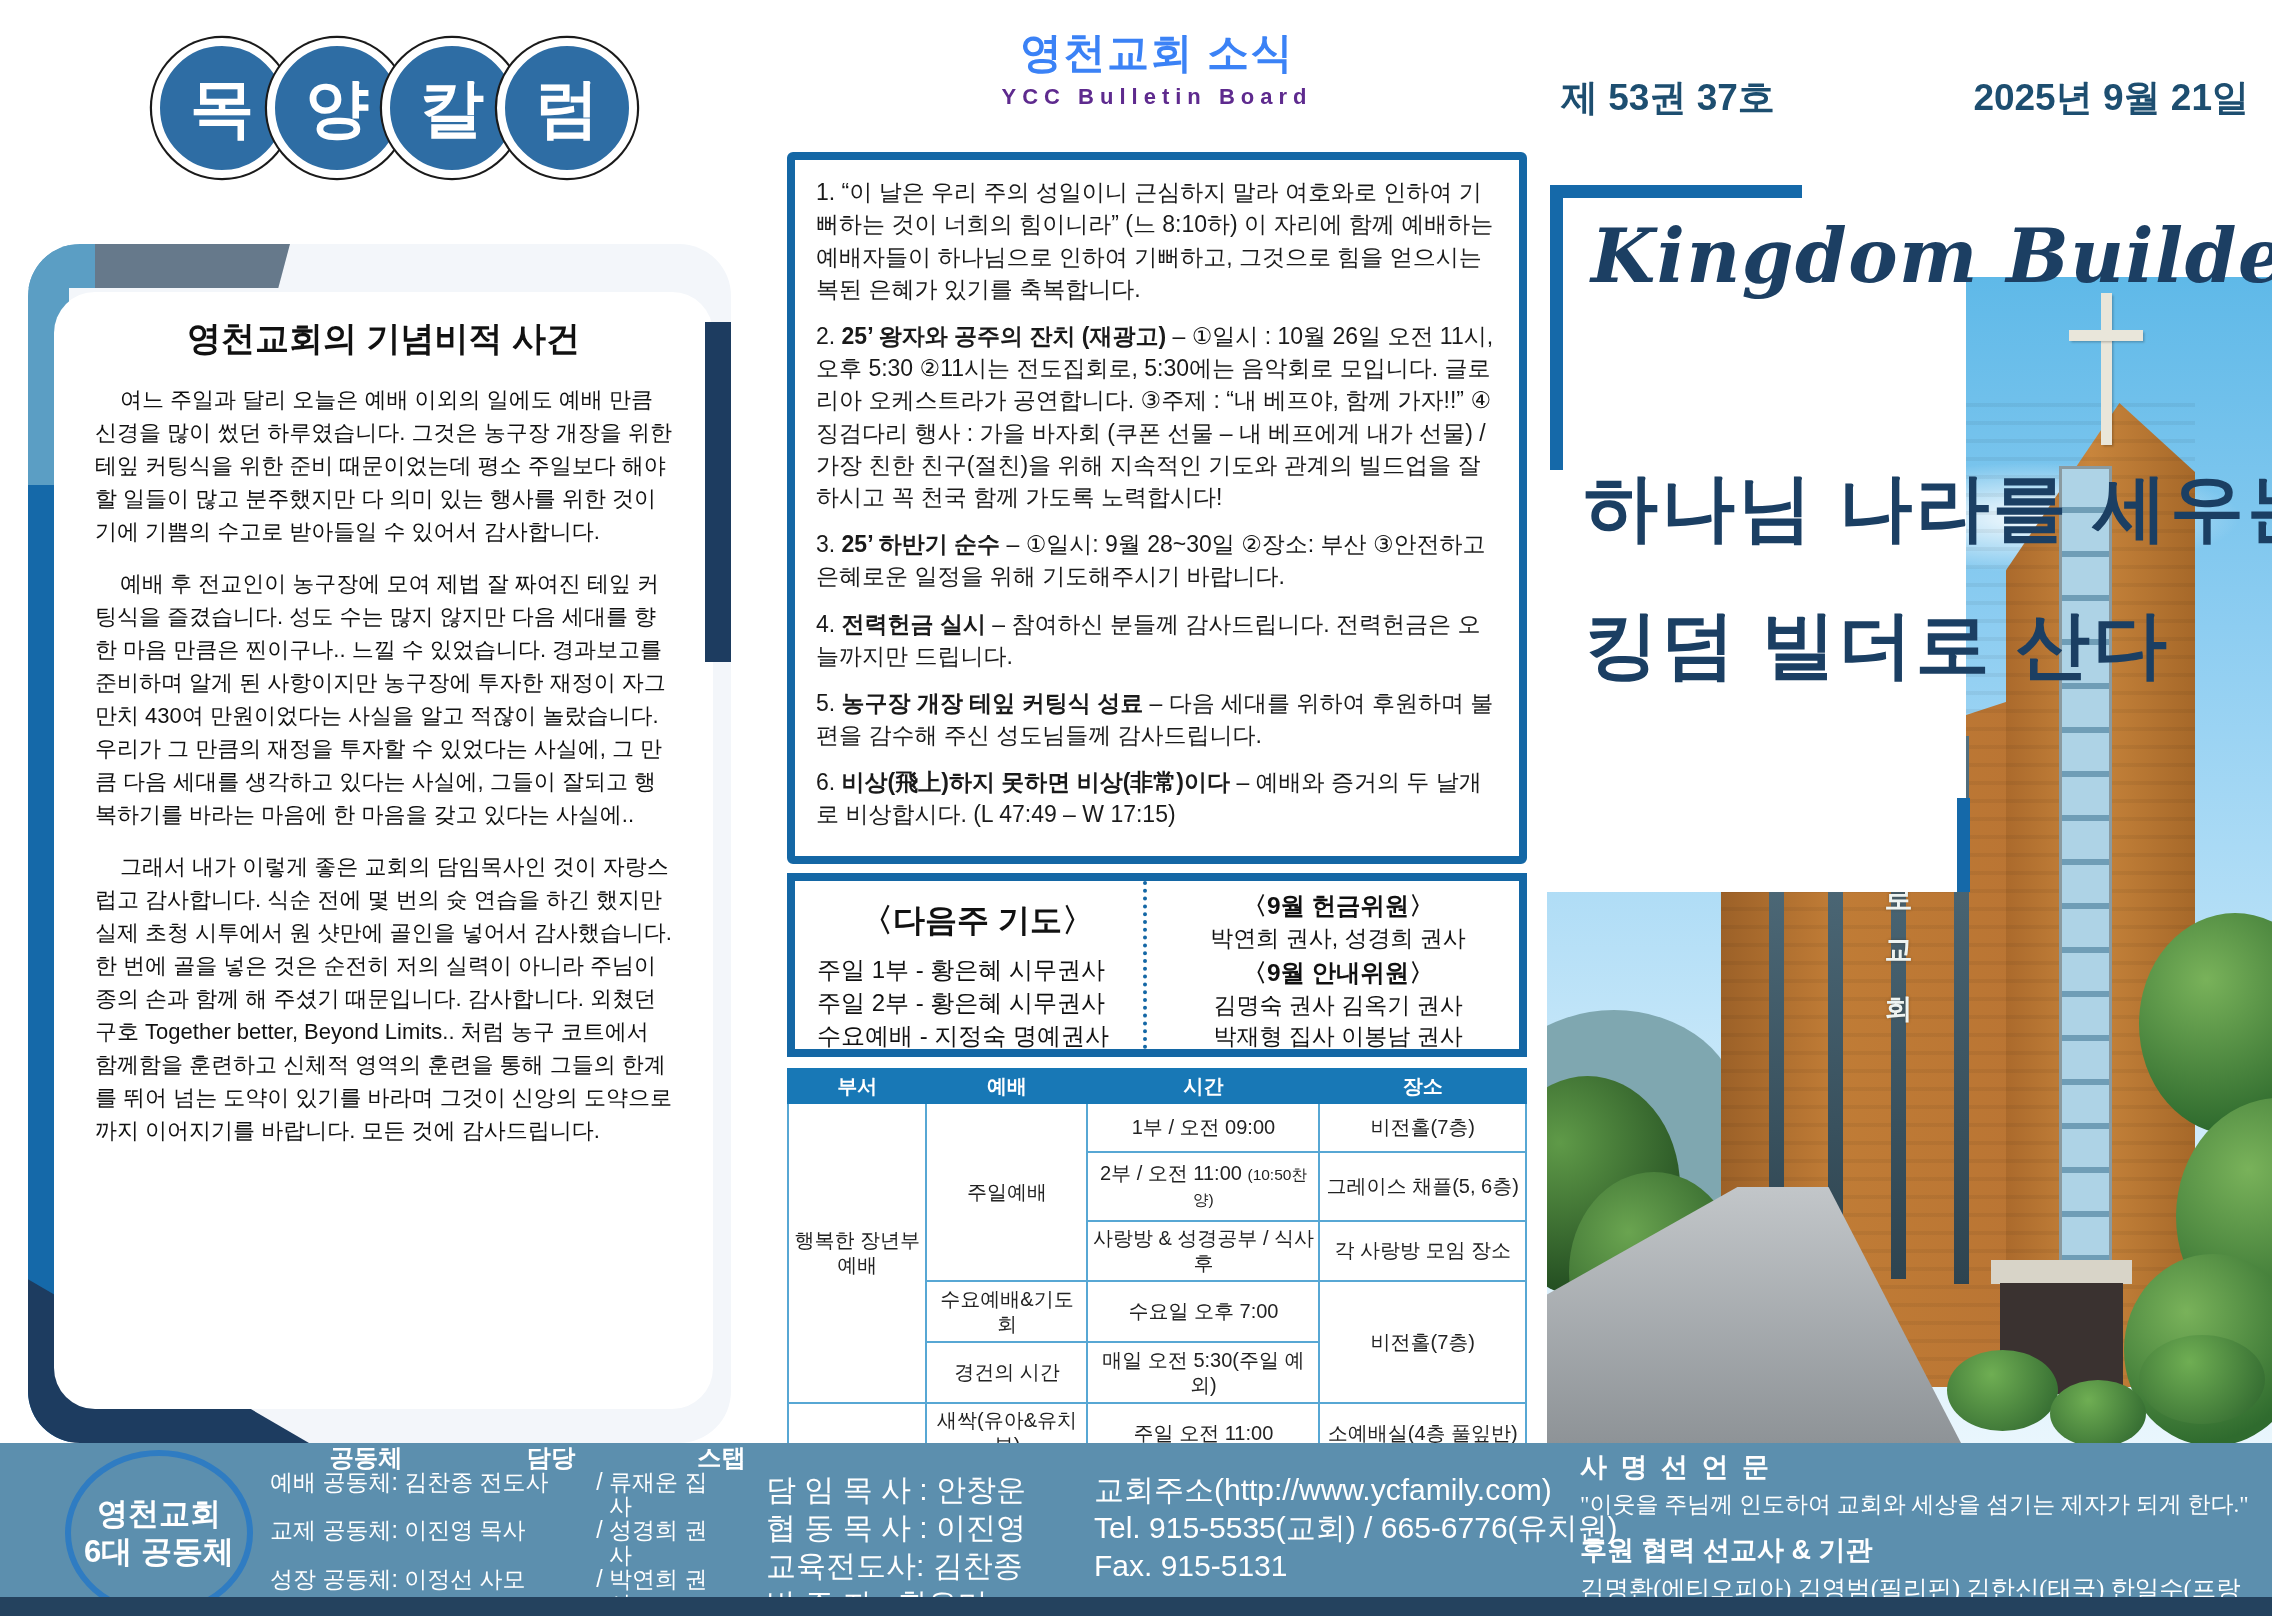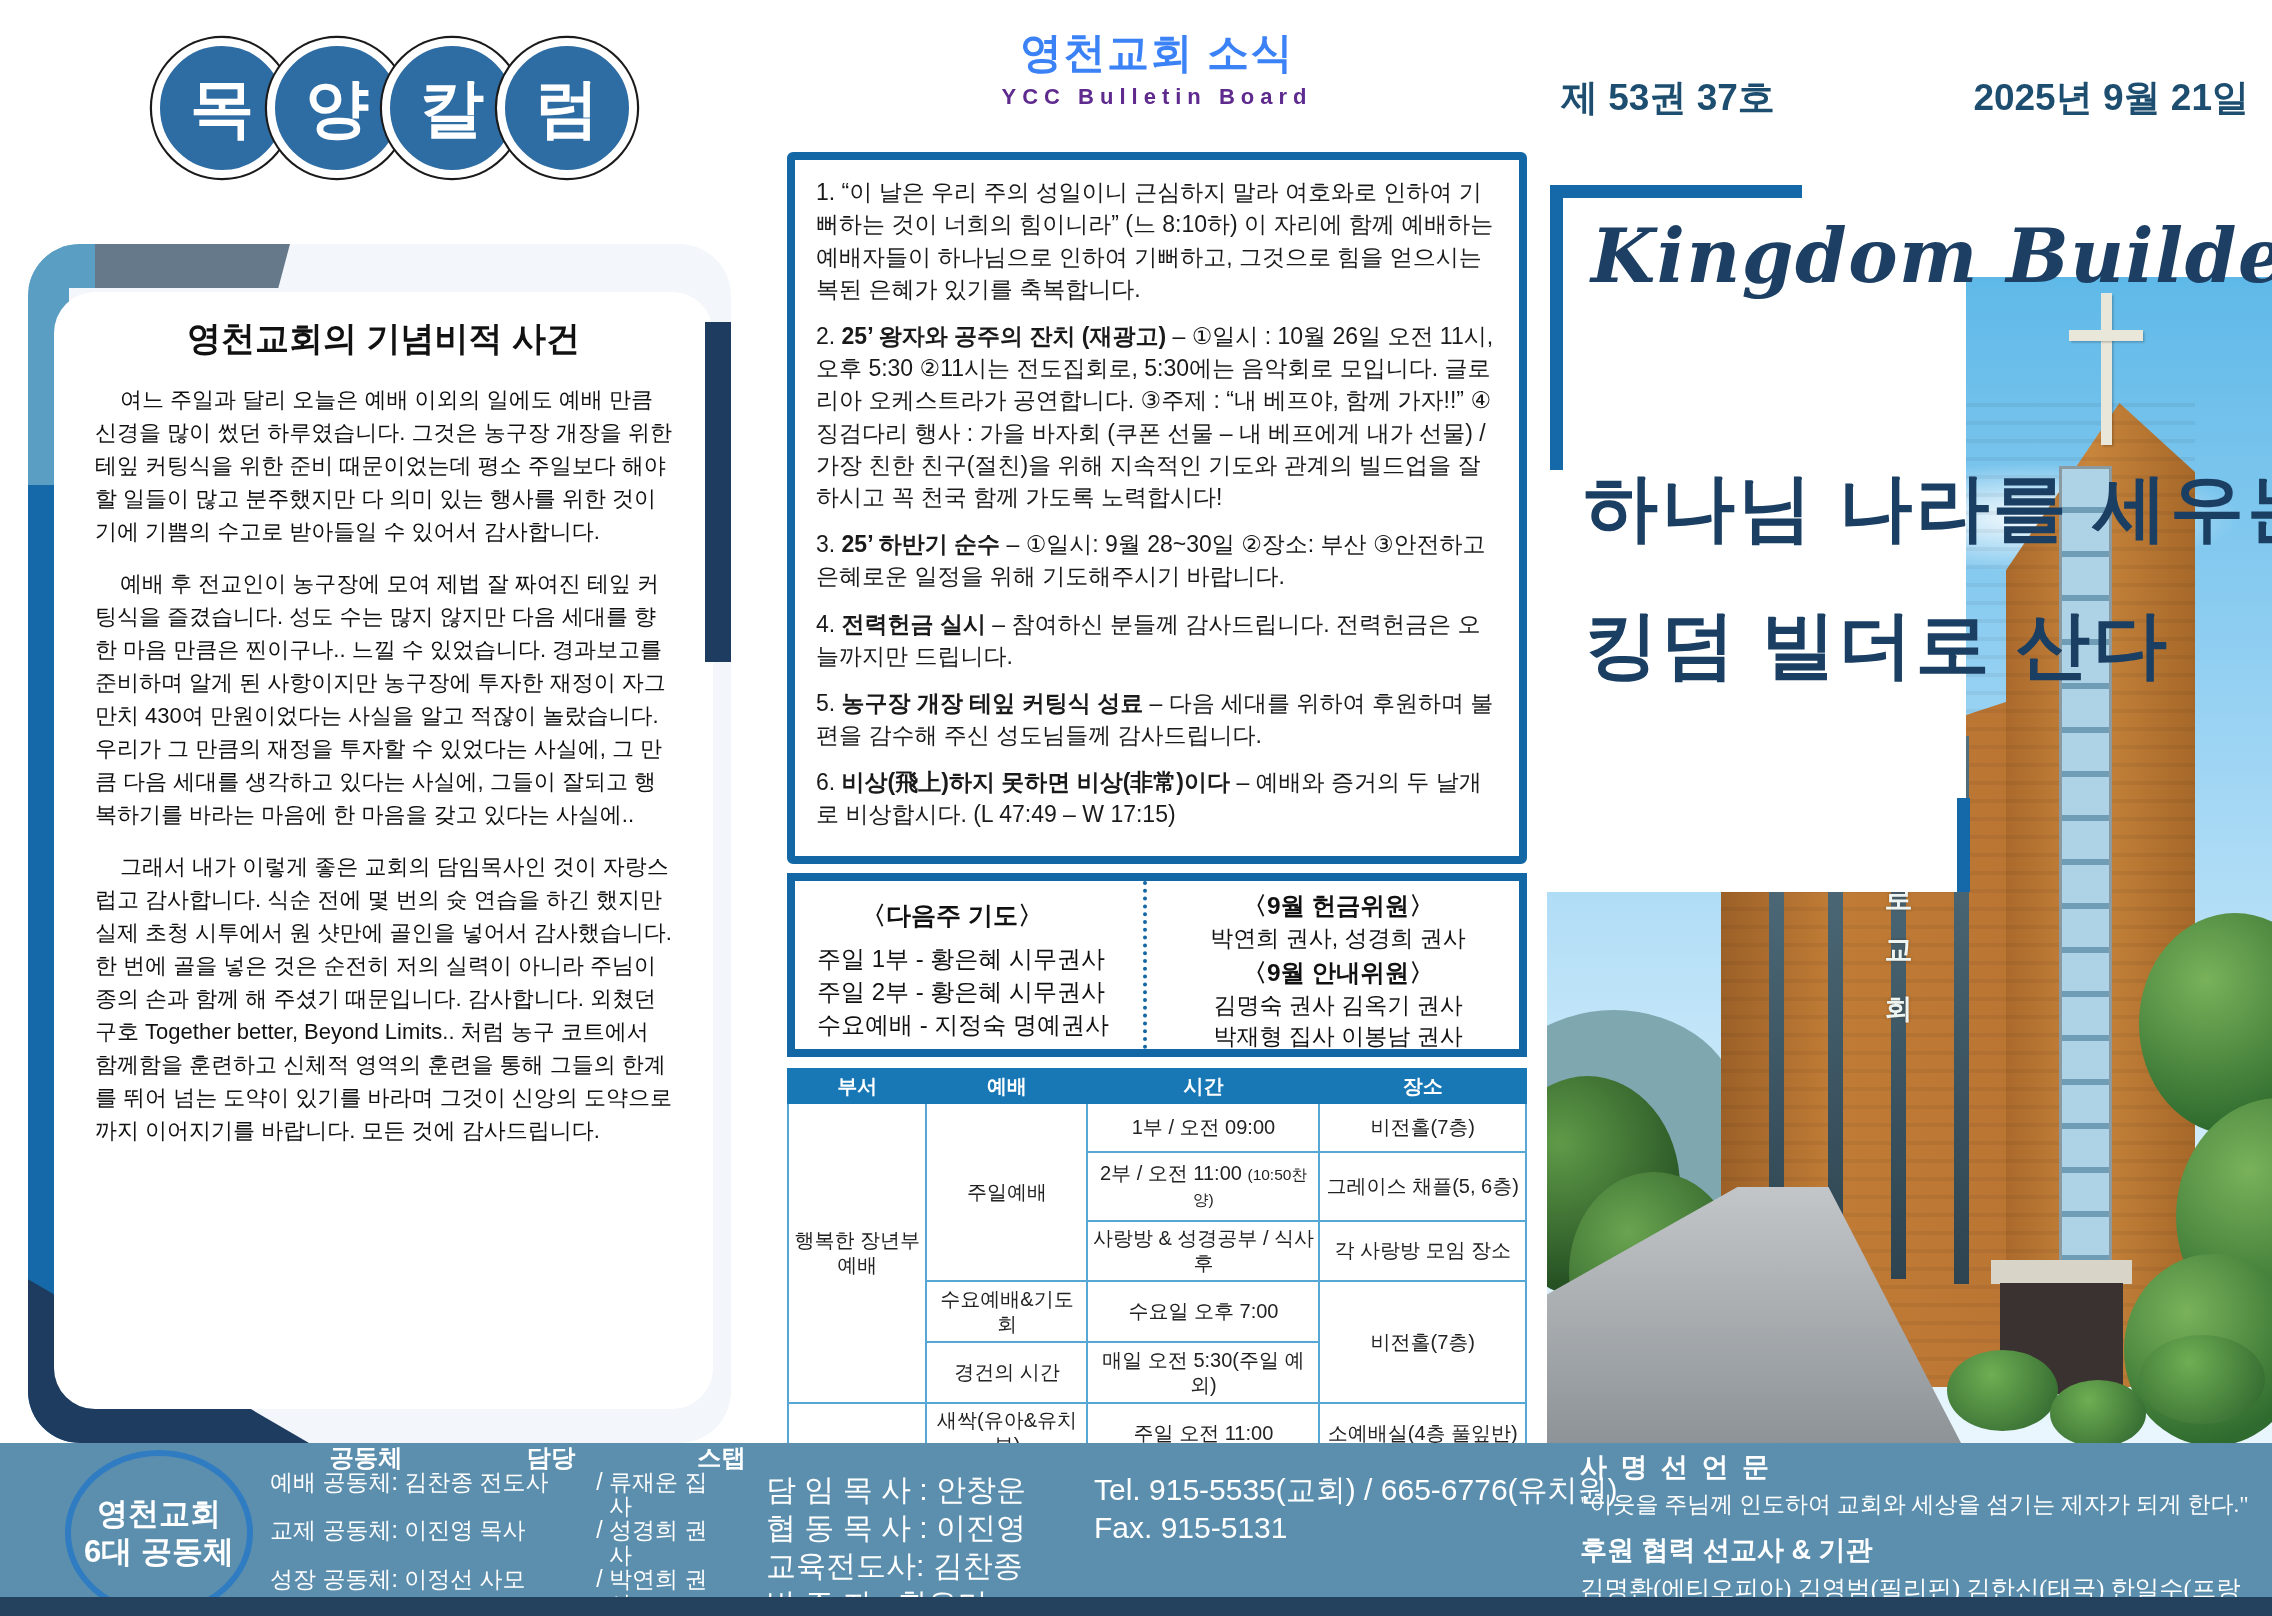--- a/index.html
+++ b/index.html
@@ -40,21 +40,21 @@
   .announce-box{position:absolute;left:787px;top:152px;width:740px;height:712px;box-sizing:border-box;
     background:#fff;border:8.1px solid #1467a5;border-radius:6px;padding:16.3px 21px;overflow:hidden;}
   .ann{font-size:23px;line-height:1.4;margin:0 0 15px 0;color:#1a1a1a;}
   .ann .lead{font-weight:bold;}
 
   
   .prayer-box{position:absolute;left:787px;top:873px;width:740px;height:184px;box-sizing:border-box;
     background:#fff;border:8.1px solid #1467a5;display:flex;overflow:hidden;}
   .prayer-left{width:48%;box-sizing:border-box;padding:13.3px 7.4px 7.4px 22px;}
   .prayer-right{width:52%;box-sizing:border-box;border-left:4.4px dotted #1467a5;padding:6px 7.4px 4.4px 18px;text-align:center;}
-  .p-title{font-size:25px;font-weight:bold;color:#111;margin:4.4px 0 10.4px 44px;}
+  .p-title{font-size:32px;font-weight:bold;color:#111;margin:4.4px 0 10.4px 44px;}
   .p-row{font-size:24px;color:#111;line-height:1.38;}
   .p-title-r{font-size:24.4px;font-weight:bold;color:#111;line-height:1.35;margin-top:3px;}
   .p-row-r{font-size:23px;color:#111;line-height:1.35;}
 
   
   .sched{position:absolute;left:787px;top:1068px;width:740px;border-collapse:collapse;}
   .sched th{background:#1878b6;color:#fff;font-size:20px;font-weight:600;height:30px;border:2.2px solid #1878b6;}
   .sched td{border:2.2px solid #57a7d4;background:#fff;text-align:center;font-size:20px;color:#222;
     padding:4.4px 3px;line-height:1.25;}
   .sched .c1{width:138px;}.sched .c2{width:161px;}.sched .c3{width:233px;}.sched .c4{width:208px;}
@@ -317,20 +317,21 @@
         </div>
 
     </div>
     <div class="f-staff">
       <div>담 임 목 사 : 안창운</div>
       <div>협 동 목 사 : 이진영</div>
       <div>교육전도사: 김찬종</div>
       <div>반 주 자 : 황은미</div>
     </div>
     <div class="f-addr">
+      <div>교회주소(http://www.ycfamily.com)</div>
       <div>Tel.  915-5535(교회) / 665-6776(유치원)</div>
       <div>Fax. 915-5131</div>
     </div>
     <div class="f-mission">
       <div class="fm-title">사 명 선 언 문</div>
       <div class="fm-quote">"이웃을 주님께 인도하여 교회와 세상을 섬기는 제자가 되게 한다."</div>
       <div class="fm-sup">후원 협력 선교사 &amp; 기관</div>
       <div class="fm-line">김명환(에티오피아) 김영범(필리핀) 김한신(태국) 한일수(프랑스)</div>
 
     </div>

